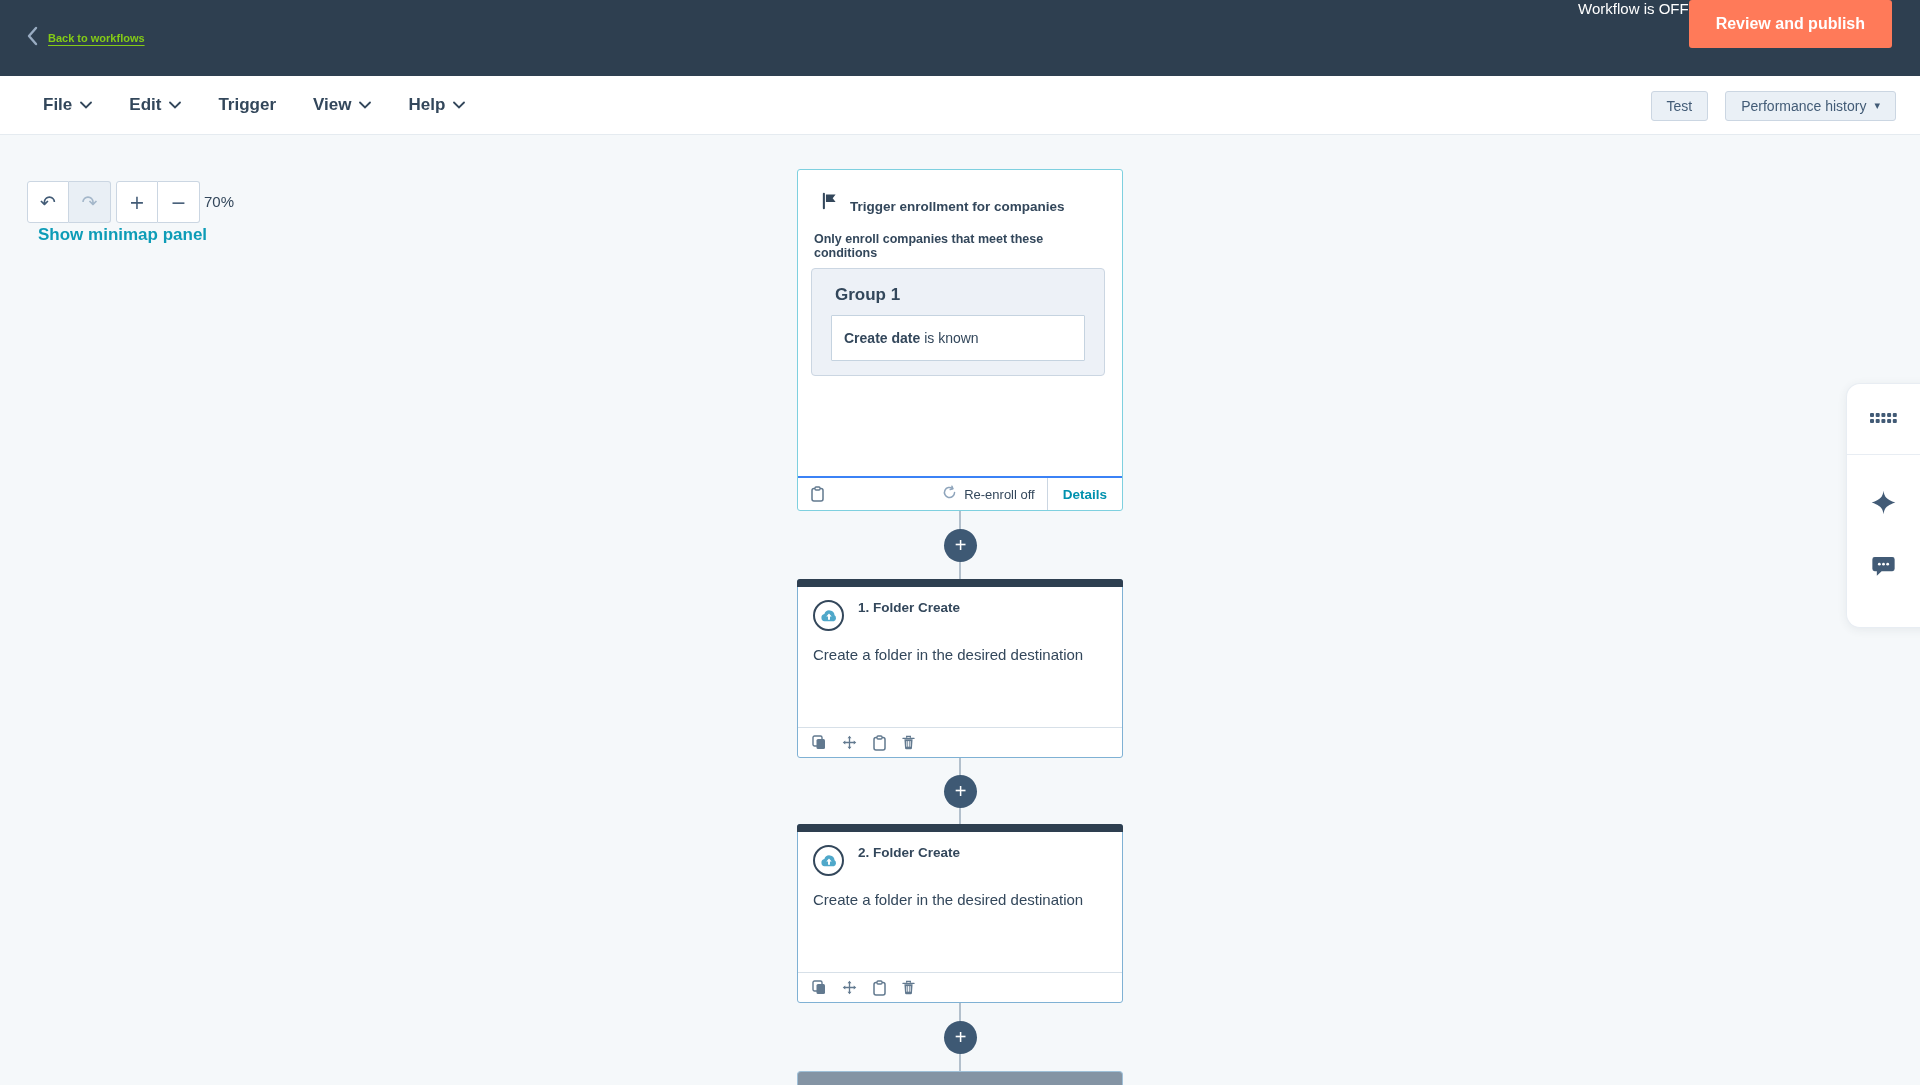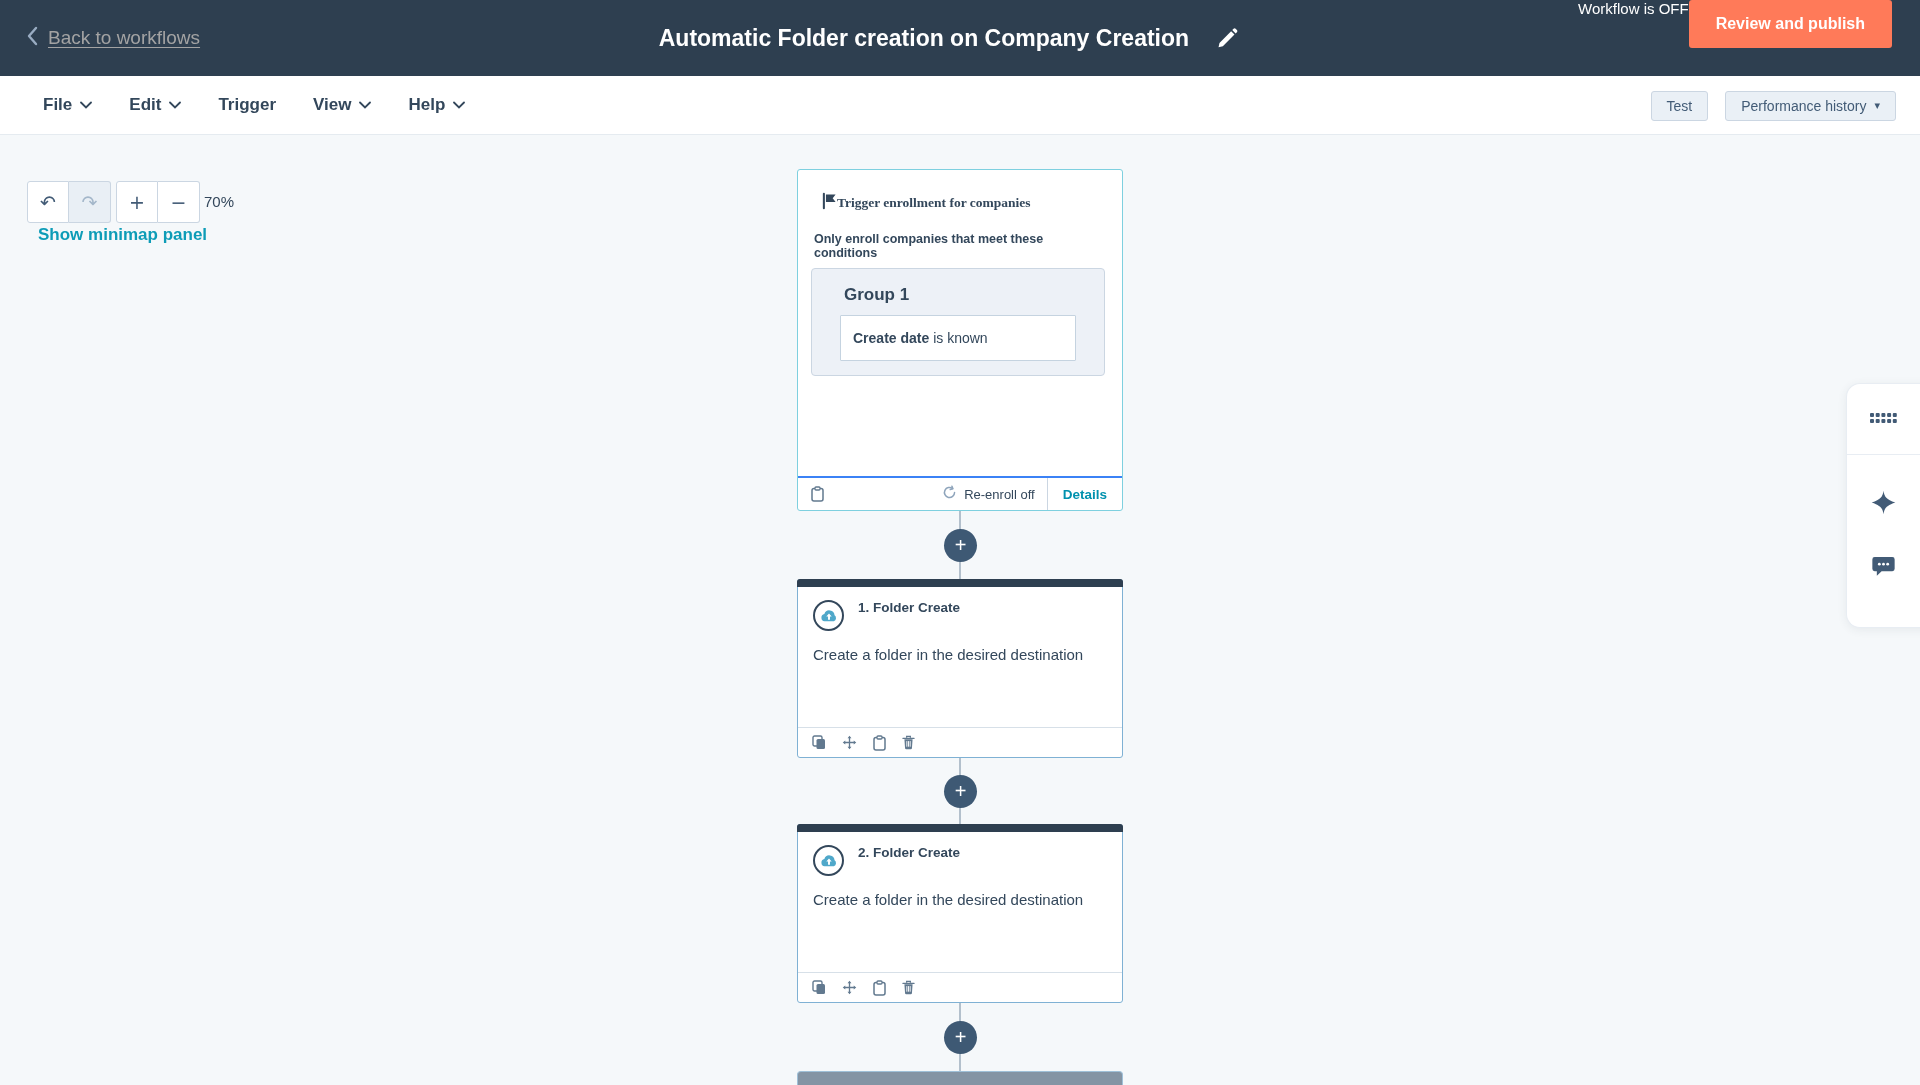--- a/index.html
+++ b/index.html
@@ -13,21 +13,21 @@
   
   .topbar {
     position: absolute; top: 0; left: 0; width: 1920px; height: 76px;
     background: #2e3f50; z-index: 30;
   }
   .back-link {
     position: absolute; left: 26px; top: 0; height: 76px;
     display: flex; align-items: center; gap: 10px; cursor: pointer;
   }
   .back-link a {
-    color: #a3a3a3; font-size: 19px; font-weight: normal;
+    color: #84cc16; font-size: 11px; font-weight: bold;
     text-decoration: underline; text-underline-offset: 3px;
   }
   .title-wrap {
     position: absolute; left: 50%; top: 0; transform: translateX(-52%);
     height: 76px; display: flex; align-items: center; gap: 28px;
   }
   .wf-title { color: #ffffff; font-size: 23px; font-weight: bold; white-space: nowrap; }
   .edit-pencil { display: flex; align-items: center; cursor: pointer; }
   .topbar-right {
     position: absolute; right: 28px; top: 0; height: 92px;
@@ -99,26 +99,26 @@
     display: flex; align-items: center; justify-content: center;
     font-size: 20px; cursor: pointer; z-index: 5;
   }
 
   
   .trigger-card {
     position: absolute; left: 797px; top: 34px; width: 326px; height: 342px;
     background: #ffffff; border: 1px solid #7ed0df; border-radius: 3px;
     display: flex; flex-direction: column; cursor: pointer; z-index: 4;
   }
-  .trig-header { display: flex; align-items: center; padding: 22px 0 0 24px; font-family: Liberation Serif, serif; }
+  .trig-header { display: flex; align-items: flex-end; gap: 13px; padding: 22px 0 0 24px; }
   .trig-header .t { font-size: 13.5px; font-weight: bold; }
   .trig-sub { padding: 18px 14px 8px 16px; font-size: 12.5px; font-weight: bold; }
   .group-box {
     margin: 0 17px 0 13px; background: #edf1f7;
-    border: 1px solid #cbd6e2; border-radius: 4px; padding: 10px 10px 14px;
+    border: 1px solid #cbd6e2; border-radius: 4px; padding: 10px 1px 14px;
   }
   .group-title { font-size: 17px; font-weight: bold; margin: 6px 0 10px 22px; }
   .cond-box {
     margin: 0 18px; background: #ffffff; border: 1px solid #c5d3e0;
     border-radius: 1px; padding: 14px 12px; font-size: 14px;
   }
   .cond-box b { font-weight: bold; }
   .trig-spacer, .action-spacer { flex: 1; }
   .trig-footer {
     height: 34px; border-top: 2px solid #3b82f6;
@@ -181,28 +181,20 @@
 <body>
 
 <div class="topbar">
   <div class="back-link">
     <span>
       <svg width="12" height="20" viewBox="0 0 12 20">
           <path d="M10 2L3 10l7 8" stroke="#99acc2" stroke-width="2.4" fill="none" stroke-linecap="round" stroke-linejoin="round"></path>
         </svg>
     </span>
     <a>Back to workflows</a>
-  </div>
-  <div class="title-wrap">
-    <span class="wf-title">Automatic Folder creation on Company Creation</span>
-    <span class="edit-pencil">
-      <svg width="21" height="21" viewBox="0 0 20 20">
-          <path fill="#ffffff" d="M2.6 14.2l-.9 4.1 4.1-.9L16.9 6.3l-3.2-3.2zM14.8 2l3.2 3.2 1.2-1.2a1.4 1.4 0 0 0 0-2L18.0.8a1.4 1.4 0 0 0-2 0z"></path>
-        </svg>
-    </span>
   </div>
   <div class="topbar-right">
     <span class="wf-status">Workflow is OFF</span>
     <button class="publish-btn">Review and publish</button>
   </div>
 </div>
 
 <div class="menubar">
   <div class="menu-items">
     <div class="menu-item">

